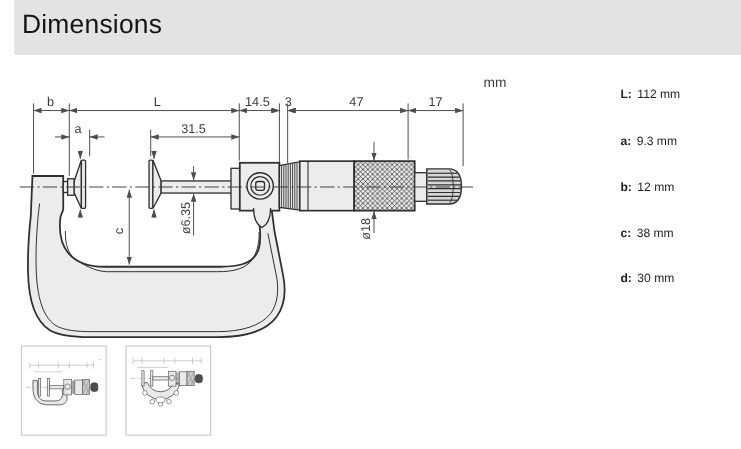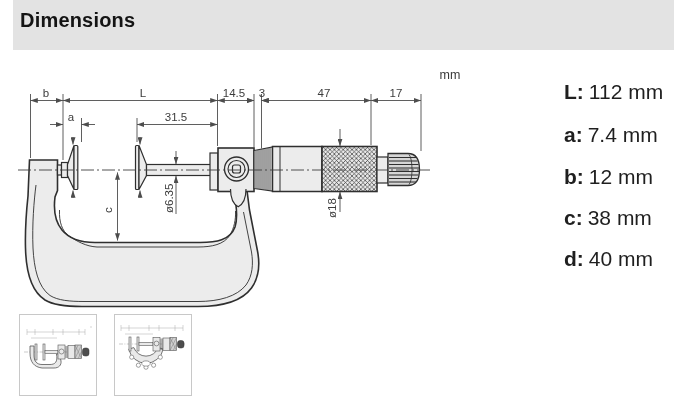--- a/index.html
+++ b/index.html
@@ -1,20 +1,20 @@
 <!DOCTYPE html>
 <html><head>
 <meta charset="utf-8">
 <style>
   html,body{margin:0;padding:0;background:#fff;font-family:"Liberation Sans",sans-serif;}
   #stage{position:relative;width:674px;height:408px;background:#fff;overflow:hidden;}
   .header-band{position:absolute;left:13px;right:0;top:0;height:50px;background:#e3e3e3;}
-  .header-title{position:absolute;left:20px;top:9px;font-size:20px;font-weight:bold;color:#141414;letter-spacing:.2px;}
+  .header-title{position:absolute;left:20px;top:9px;font-size:24px;font-weight:normal;color:#141414;letter-spacing:.2px;}
   .drawing-svg{position:absolute;left:0;top:0;width:674px;height:408px;}
-  .dim-row{position:absolute;left:564px;font-size:21px;color:#1f1f1f;white-space:nowrap;}
+  .dim-row{position:absolute;left:564px;font-size:11px;color:#1f1f1f;white-space:nowrap;}
   .dim-row b{font-weight:bold;margin-right:5px;}
   .thumb{position:absolute;top:314px;width:78px;height:82px;border:1px solid #c8c8c8;background:#fff;box-sizing:border-box;display:flex;align-items:center;justify-content:center;cursor:pointer;}
   .thumb svg{display:block;}
 </style>
 </head>
 <body>
 
 <div id="stage">
 
   <div class="header-band"></div>
@@ -159,24 +159,24 @@
       <text x="176" y="120.5">31.5</text>
       <text x="450" y="79" font-size="12.5">mm</text>
       <text transform="translate(173,213) rotate(-90)" text-anchor="start">ø6.35</text>
       <text transform="translate(336,218) rotate(-90)" text-anchor="start">ø18</text>
       <text transform="translate(112,213) rotate(-90)" text-anchor="start">c</text>
     </g>
   </svg>
 
   <div>
     <div class="dim-row" style="top:80px"><b>L:</b><span>112 mm</span></div>
-    <div class="dim-row" style="top:123px"><b>a:</b><span>7.4 mm</span></div>
+    <div class="dim-row" style="top:123px"><b>a:</b><span>9.3 mm</span></div>
     <div class="dim-row" style="top:165px"><b>b:</b><span>12 mm</span></div>
     <div class="dim-row" style="top:206px"><b>c:</b><span>38 mm</span></div>
-    <div class="dim-row" style="top:247px"><b>d:</b><span>40 mm</span></div>
+    <div class="dim-row" style="top:247px"><b>d:</b><span>30 mm</span></div>
   </div>
 
   <div class="thumb" style="left:19px" title="disc micrometer variant 1">
     <svg width="72" height="74" viewBox="0 0 72 74">
       <g stroke="#a9a9a9" stroke-width="0.5" fill="none">
         <line x1="5" y1="14" x2="63" y2="14"></line>
         <line x1="5" y1="11" x2="5" y2="17"></line>
           <line x1="13" y1="11" x2="13" y2="17"></line>
         <line x1="31" y1="11" x2="31" y2="17"></line>
           <line x1="41" y1="11" x2="41" y2="17"></line>

